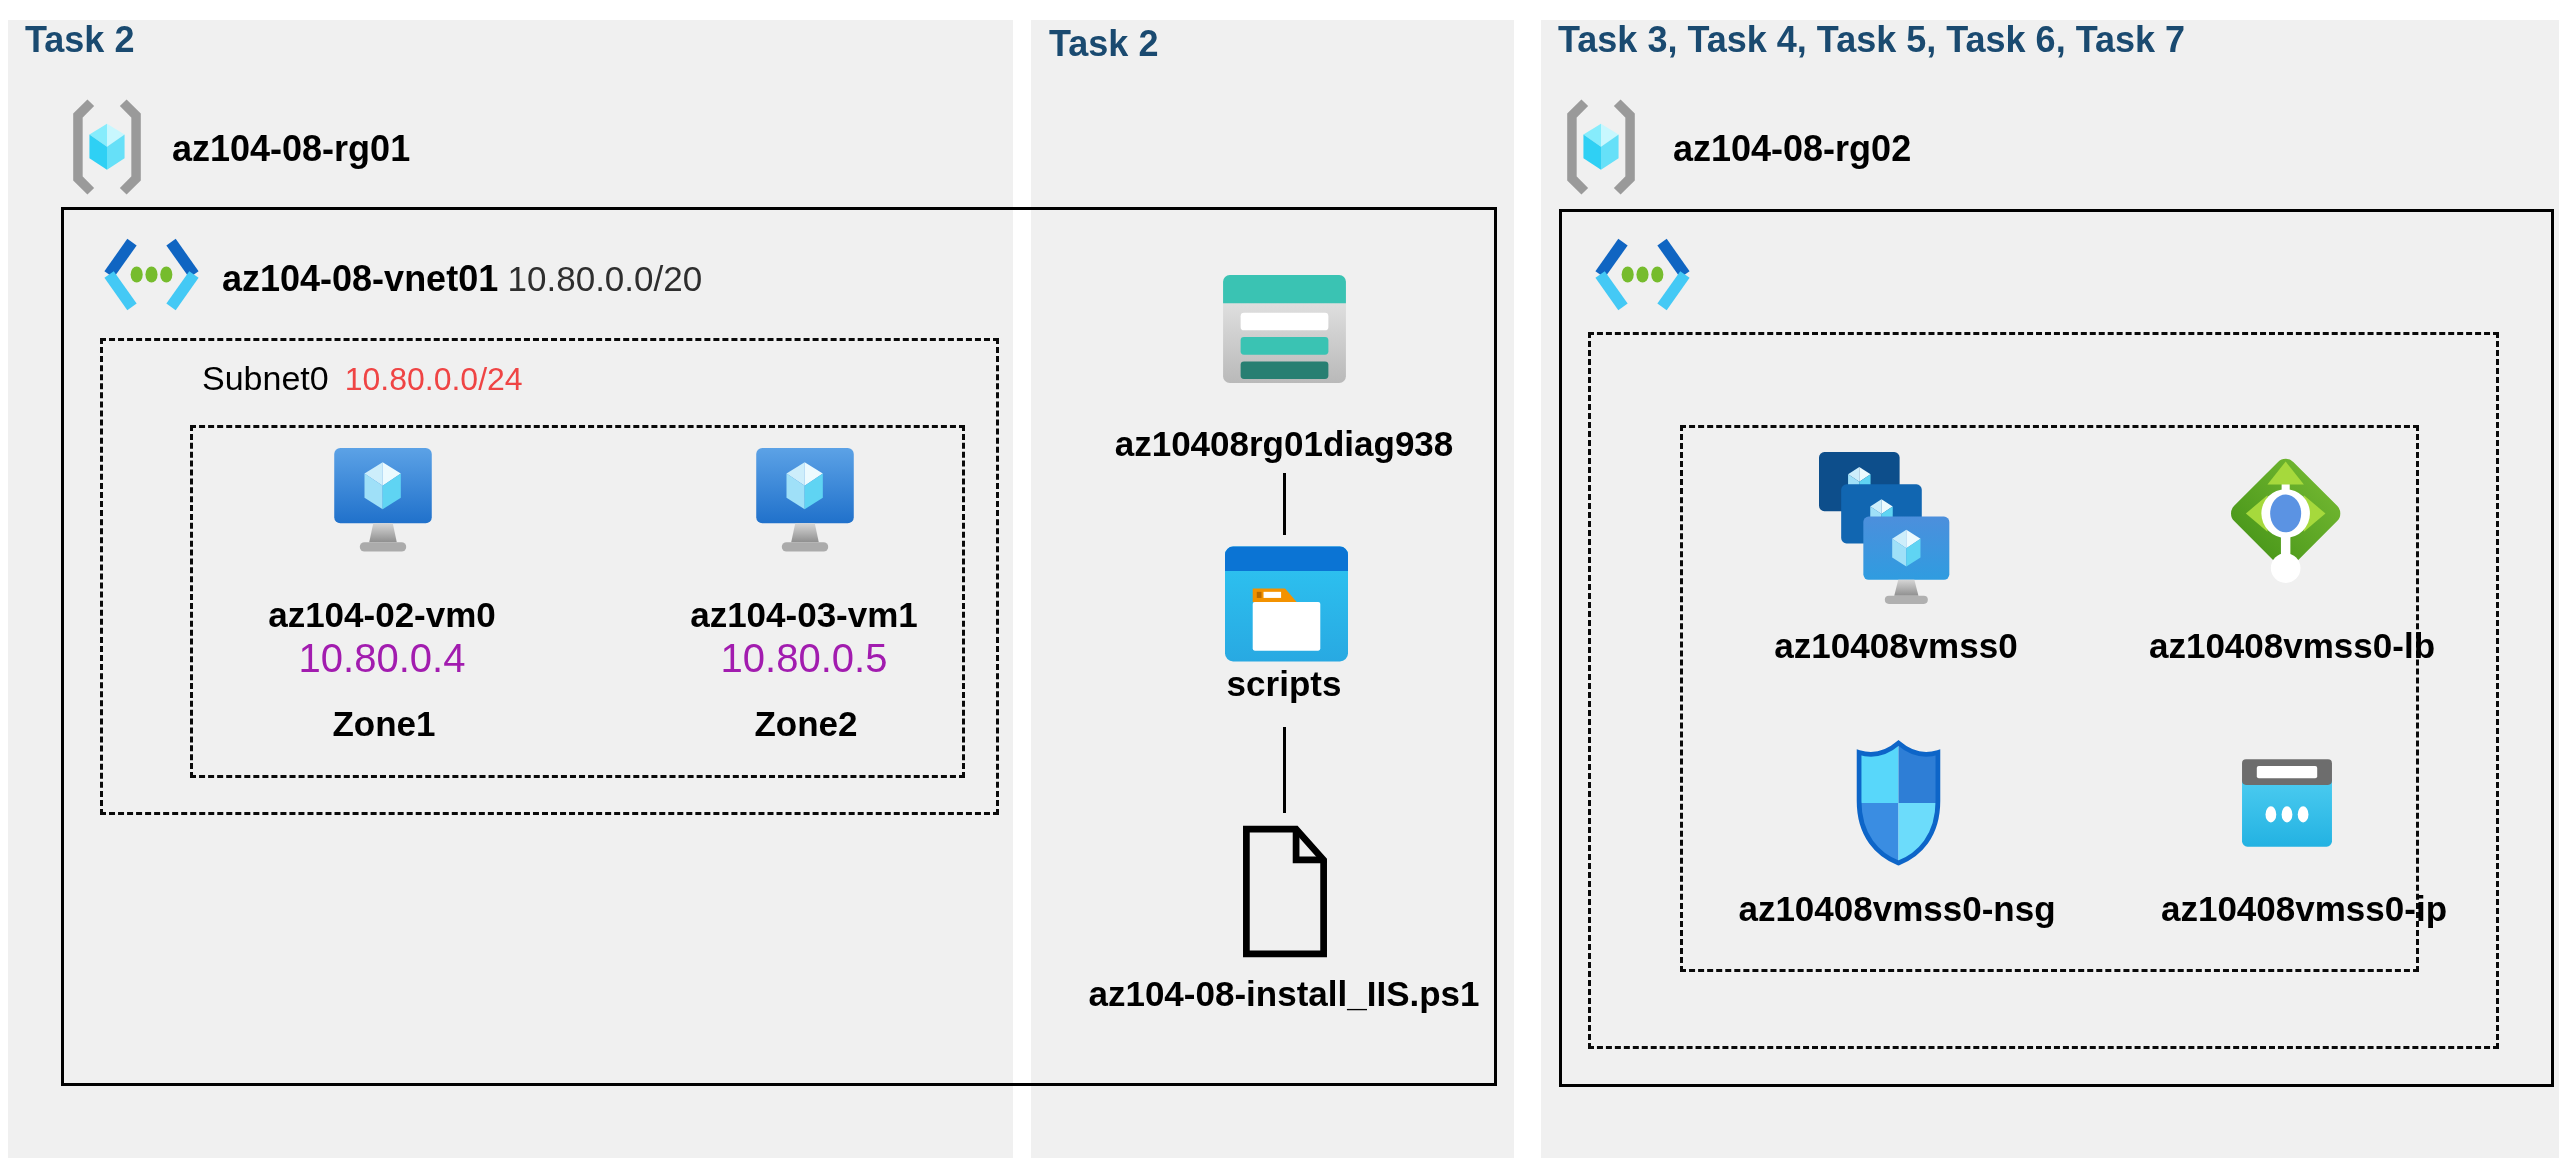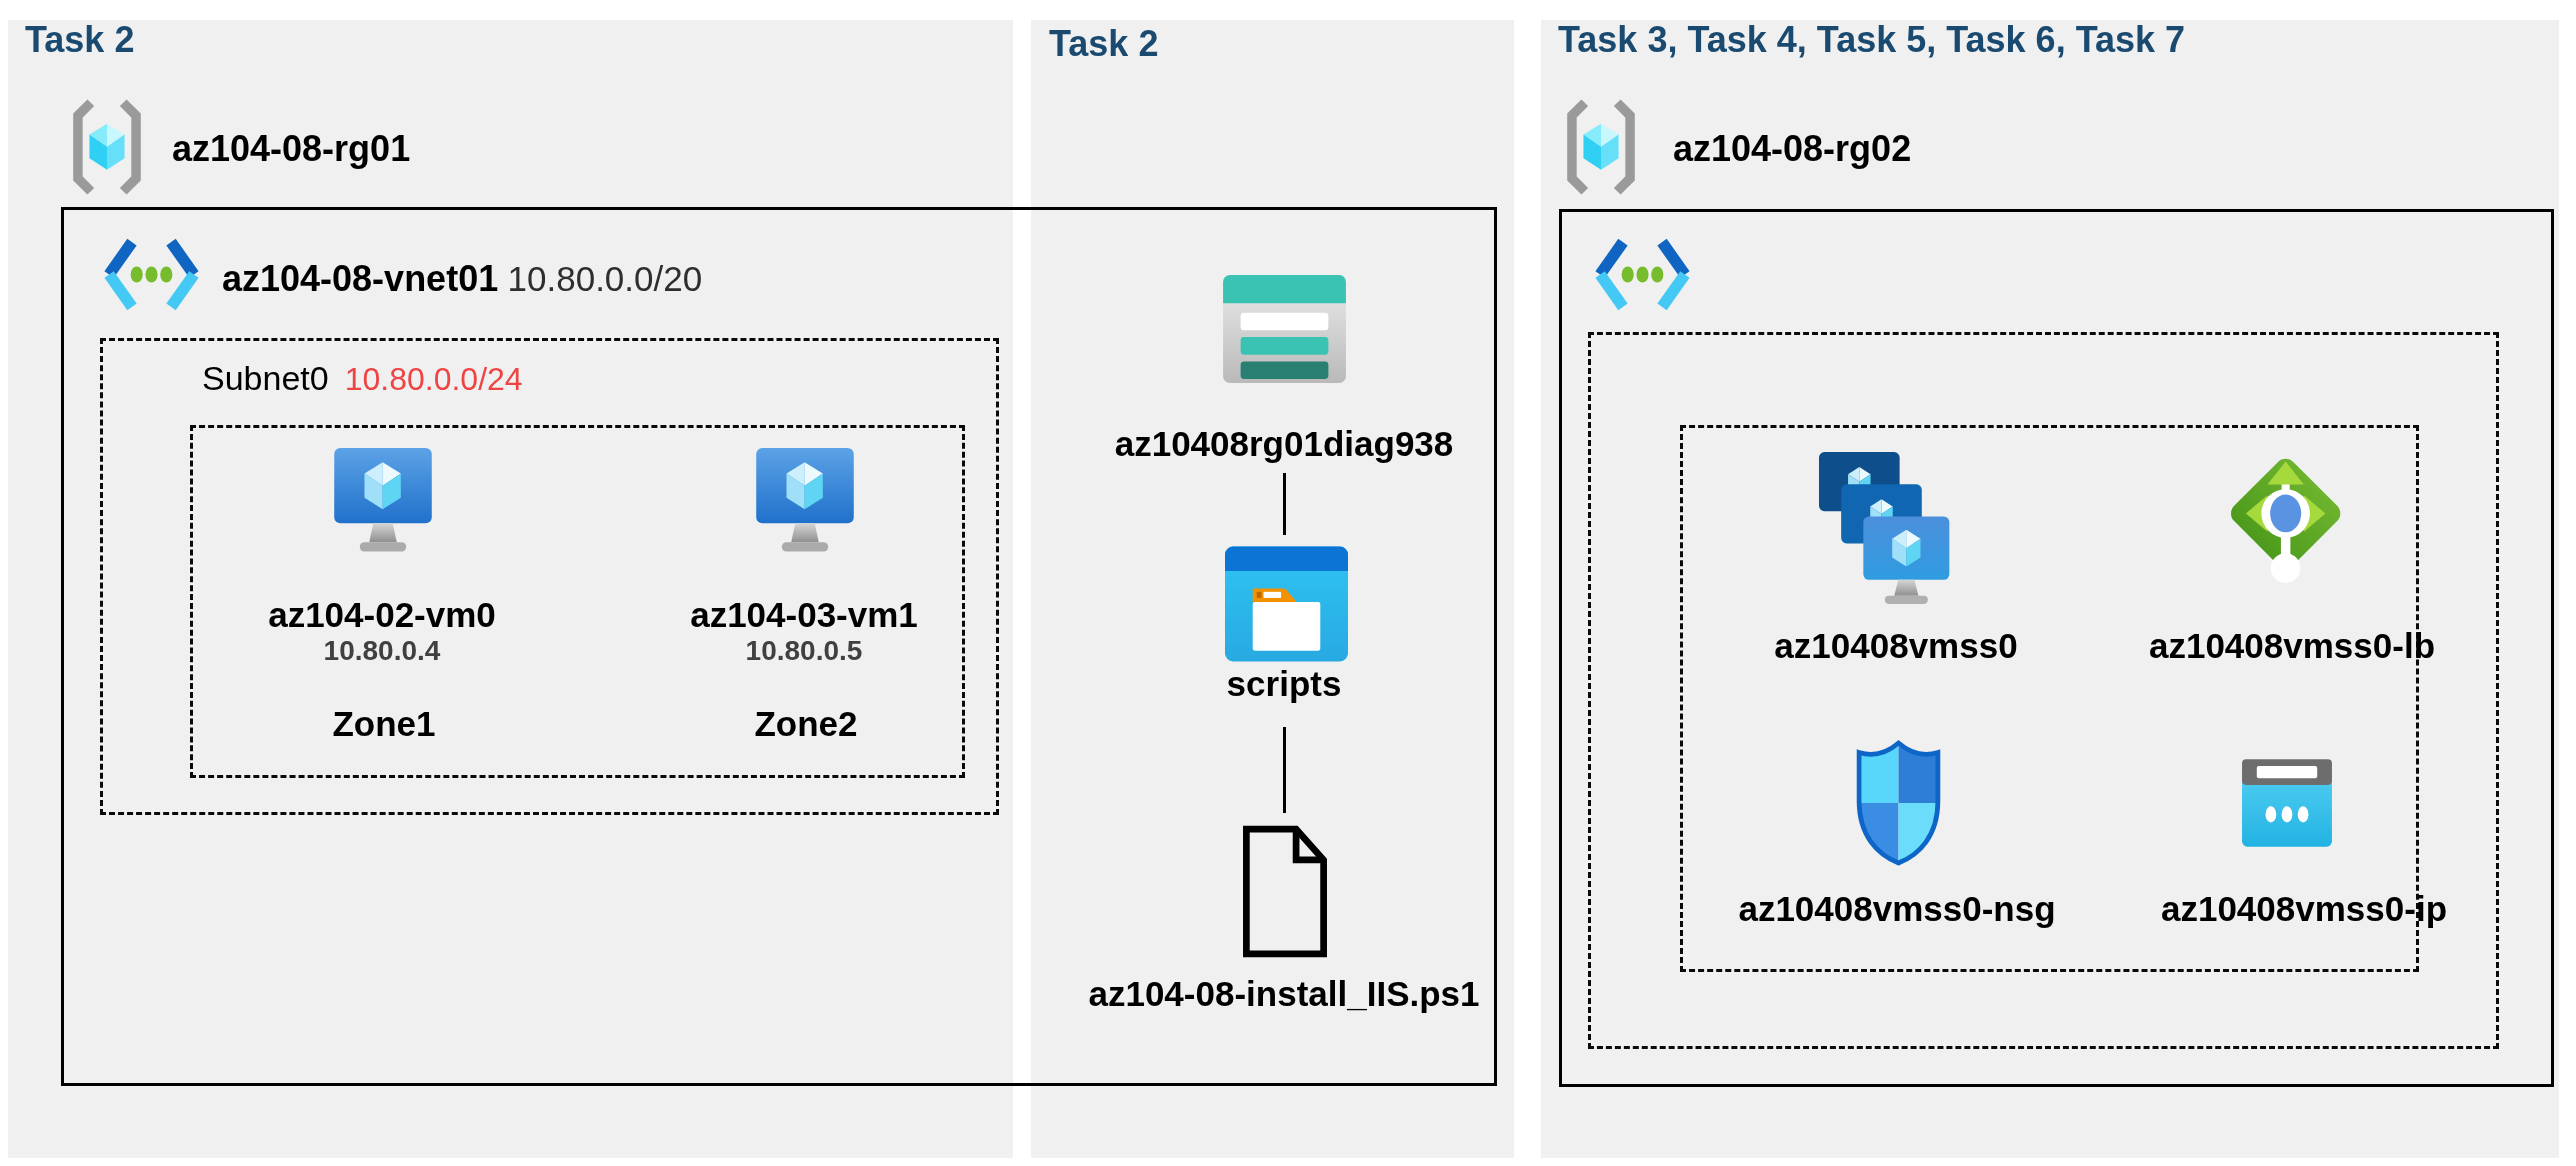--- a/index.html
+++ b/index.html
@@ -8,21 +8,21 @@
     font-family:"Liberation Sans", sans-serif;color:#000;
     -webkit-font-smoothing:antialiased;
   }
   #canvas{position:absolute;left:0;top:0;width:2576px;height:1166px;overflow:hidden;}
   .panel{position:absolute;top:20px;height:1138px;background:#f0f0f0;}
   .task-title{position:absolute;font-size:36px;font-weight:700;color:#1a4a70;white-space:nowrap;line-height:1.1;}
   .rg-box{position:absolute;border:3.4px solid #000;box-sizing:border-box;background:transparent;}
   .dashed-box{position:absolute;border:3.4px dashed #0a0a0a;box-sizing:border-box;background:transparent;}
   .icon{position:absolute;}
   .res-label{position:absolute;font-size:35px;font-weight:700;white-space:nowrap;transform:translateX(-50%);line-height:1.1;}
-  .res-sub{position:absolute;font-size:28px;font-weight:700;color:#404040;white-space:nowrap;transform:translateX(-50%);line-height:1.1;}
+  .res-sub{position:absolute;font-size:40px;font-weight:400;color:#a21caf;white-space:nowrap;transform:translateX(-50%);line-height:1.1;}
   .row-label{position:absolute;font-size:36px;white-space:nowrap;line-height:1.15;}
   .row-label .nm{font-weight:700;color:#000;}
   .row-label .cidr{font-weight:400;color:#2e2e2e;margin-left:9.4px;font-size:35px;text-align:right;}
   .sub-label{position:absolute;font-size:34px;white-space:nowrap;line-height:1.15;}
   .sub-label .nm{font-weight:400;}
   .sub-label .cidr{font-weight:400;color:#ef4444;margin-left:16px;font-size:32px;}
   .connector{position:absolute;width:2.7px;background:#000;}
 </style>
 </head>
 <body>

